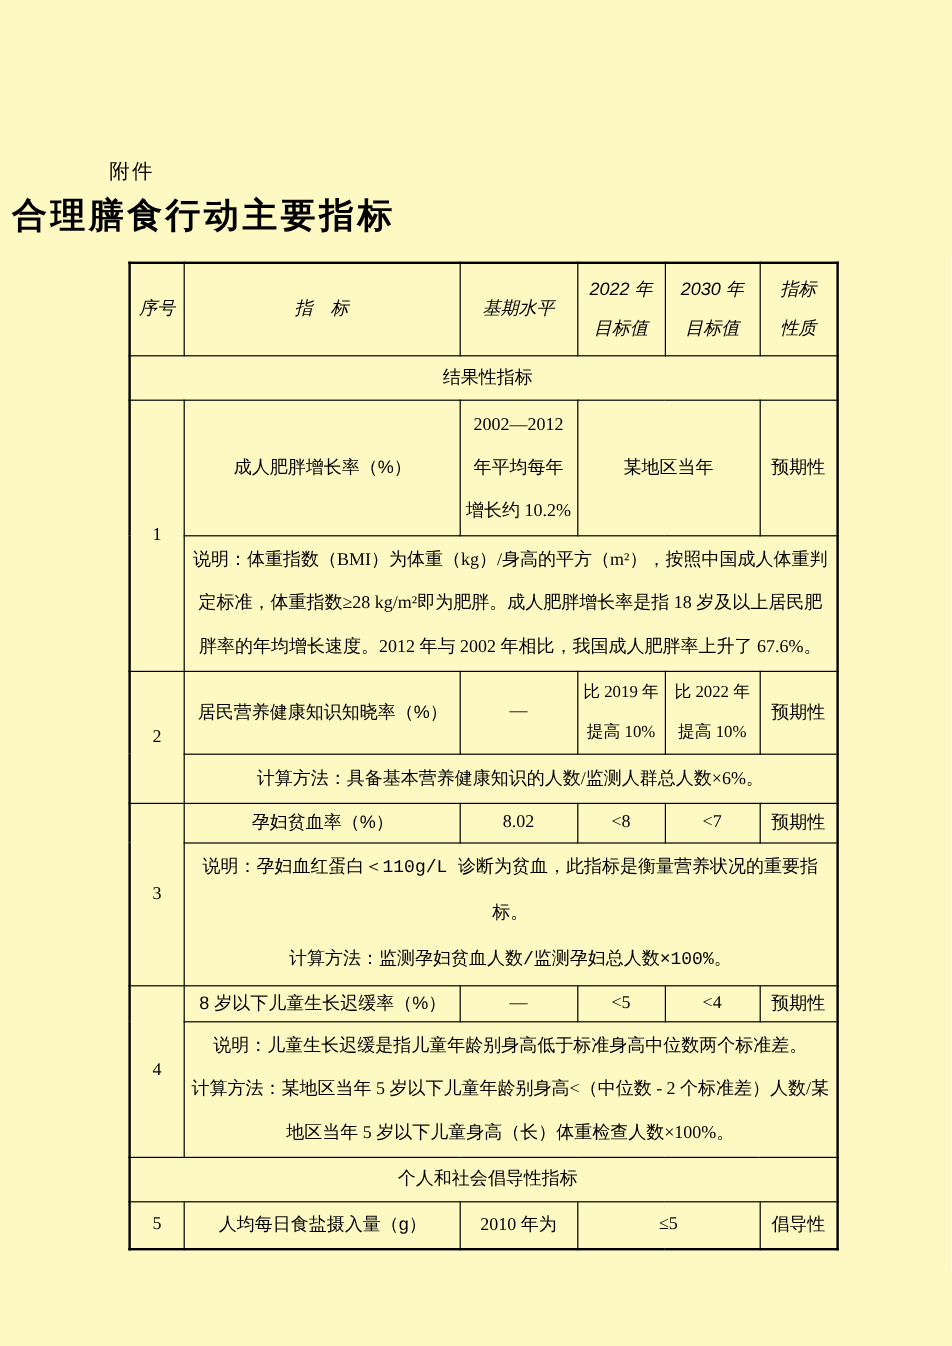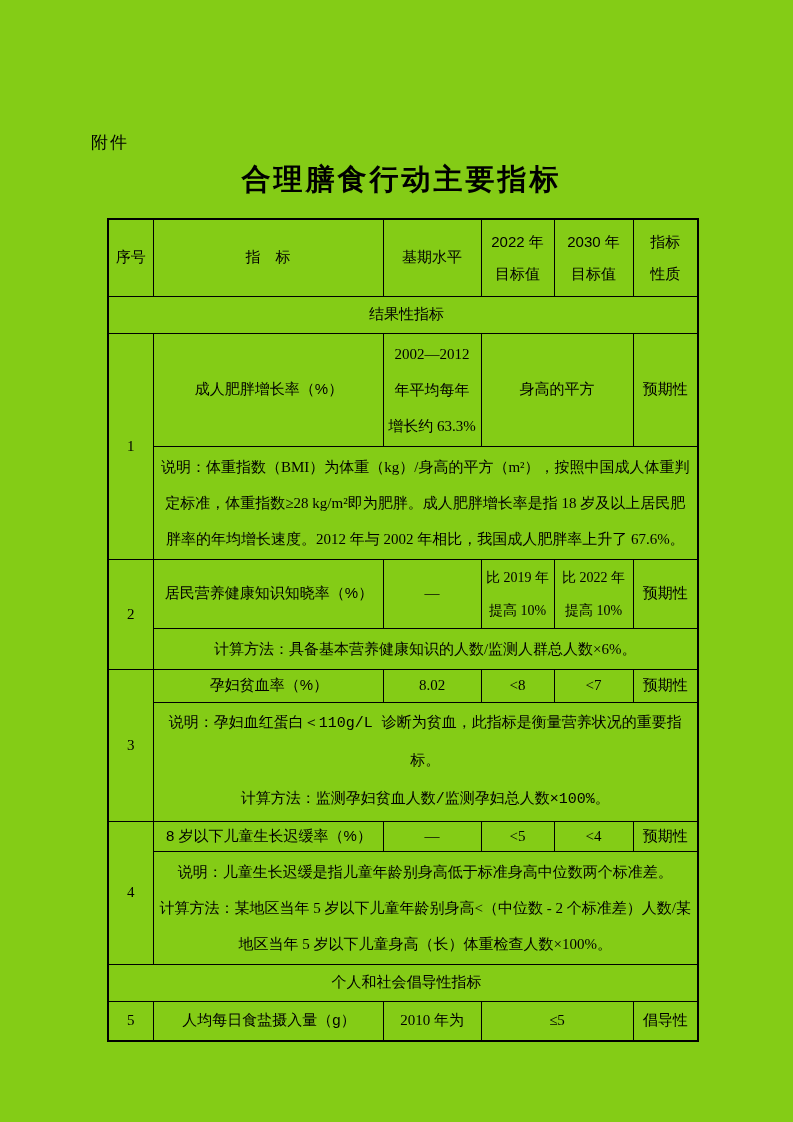--- a/index.html
+++ b/index.html
@@ -1,38 +1,37 @@
 <!DOCTYPE html>
 <html><head>
 <meta charset="utf-8">
 <style>
   * { margin: 0; padding: 0; box-sizing: border-box; }
   html, body { background: #ffffff; }
   .page {
     position: relative;
     width: 793px;
     height: 1122px;
-    background: #84cc16;
+    background: #fef9c3;
     color: #000000;
     font-family: "Liberation Serif", serif;
     overflow: hidden;
   }
   .attachment-label {
     position: absolute;
     top: 131px;
     left: 91px;
     font-size: 17px;
     letter-spacing: 2px;
   }
   .doc-title {
     position: absolute;
     top: 160px;
     left: 0;
     width: 100%;
-    text-align: center;
     font-family: Liberation Sans, sans-serif;
     font-weight: bold;
     font-size: 29px;
     letter-spacing: 3px;
     padding-left: 10px;
   }
   table.indicators {
     position: absolute;
     top: 218px;
     left: 107px;
@@ -54,21 +53,21 @@
   tr.h-section { height: 37px; }
   tr.h-r1a { height: 113px; }
   tr.h-r1b { height: 108px; }
   tr.h-r2a { height: 69px; }
   tr.h-r2b { height: 38px; }
   tr.h-r3a { height: 33px; }
   tr.h-r3b { height: 80px; font-family: Liberation Mono, monospace; }
   tr.h-r4a { height: 30px; }
   tr.h-r4b { height: 108px; }
   tr.h-r5  { height: 40px; }
-  th.hdr { font-family: "Liberation Sans", sans-serif; font-weight: bold; font-size: 15px; }
+  th.hdr { font-family: "Liberation Sans", sans-serif; font-weight: bold; font-size: 15px; font-style: italic; }
   th.hdr .hline { line-height: 32px; }
   td.section-cell {
     text-align: left;
     padding-left: 7px;
     font-family: Liberation Sans, sans-serif;
     font-weight: bold;
     font-size: 15px;
   }
   td.ind-cell {
     text-align: left;
@@ -140,23 +139,23 @@
     <tr class="h-section">
       <td class="section-cell" colspan="6">结果性指标</td>
     </tr>
 
     <tr class="h-r1a">
       <td class="no-cell" rowspan="2">1</td>
       <td class="ind-cell">成人肥胖增长率（%）</td>
       <td class="val baseline-multi">
         <div class="vline">2002—2012</div>
         <div class="vline">年平均每年</div>
-        <div class="vline">增长约 63.3%</div>
-      </td>
-      <td class="val" colspan="2">身高的平方</td>
+        <div class="vline">增长约 10.2%</div>
+      </td>
+      <td class="val" colspan="2">某地区当年</td>
       <td class="val">预期性</td>
     </tr>
     <tr class="h-r1b">
       <td class="note-cell" colspan="5">
         <p>说明：体重指数（BMI）为体重（kg）/身高的平方（m²），按照中国成人体重判定标准，体重指数≥28 kg/m²即为肥胖。成人肥胖增长率是指 18 岁及以上居民肥胖率的年均增长速度。2012 年与 2002 年相比，我国成人肥胖率上升了 67.6%。</p>
       </td>
     </tr>
 
     <tr class="h-r2a">
       <td class="no-cell" rowspan="2">2</td>

